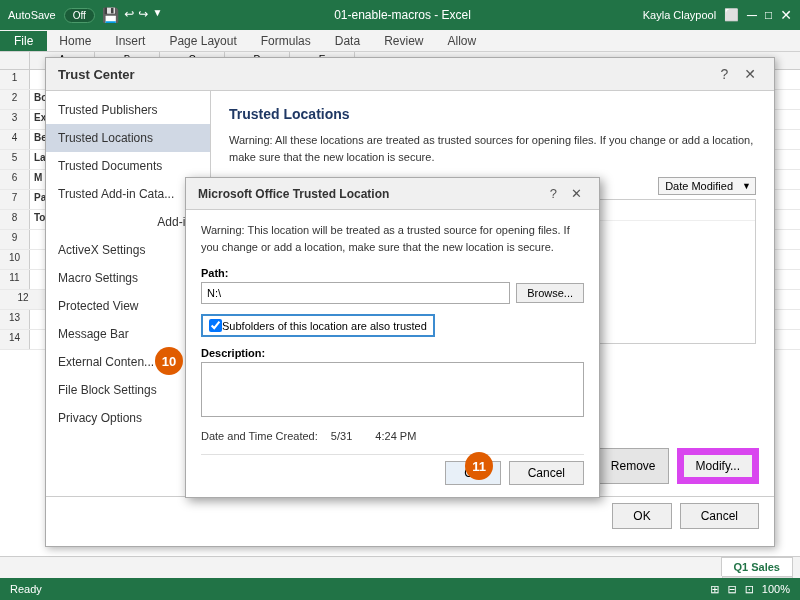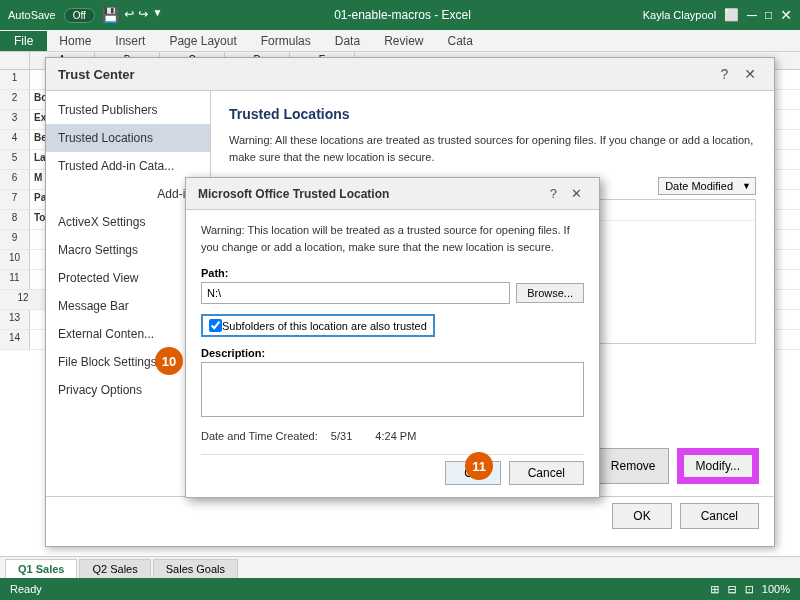--- a/index.html
+++ b/index.html
@@ -32,21 +32,21 @@
 </div>
 
 <div style="background:#f3f3f3; border-bottom:1px solid #d0d0d0; height:22px; display:flex; align-items:center; padding:0 0;">
   <div style="padding:3px 14px; font-size:12px; color:white; background:#217346; cursor:pointer;">File</div>
   <div style="padding:3px 12px; font-size:12px; color:#444; cursor:pointer;">Home</div>
   <div style="padding:3px 12px; font-size:12px; color:#444; cursor:pointer;">Insert</div>
   <div style="padding:3px 12px; font-size:12px; color:#444; cursor:pointer;">Page Layout</div>
   <div style="padding:3px 12px; font-size:12px; color:#444; cursor:pointer;">Formulas</div>
   <div style="padding:3px 12px; font-size:12px; color:#444; cursor:pointer;">Data</div>
   <div style="padding:3px 12px; font-size:12px; color:#444; cursor:pointer;">Review</div>
-  <div style="padding:3px 12px; font-size:12px; color:#444; cursor:pointer;">Cata</div>
+  <div style="padding:3px 12px; font-size:12px; color:#444; cursor:pointer;">Allow</div>
 </div>
 
 <div style="position:relative; width:800px; height:548px; overflow:hidden;">
 
   <div style="position:absolute; top:0; left:0; right:0; bottom:44px; background:white; z-index:1;">
     <div style="display:flex; height:18px; background:#f3f3f3; border-bottom:1px solid #ccc;">
       <div style="width:30px; border-right:1px solid #ccc;"></div>
       <div style="width:65px; border-right:1px solid #ccc; font-size:10px; text-align:center; padding:2px;">A</div>
       <div style="width:65px; border-right:1px solid #ccc; font-size:10px; text-align:center; padding:2px;">B</div>
       <div style="width:65px; border-right:1px solid #ccc; font-size:10px; text-align:center; padding:2px;">C</div>
@@ -162,21 +162,21 @@
           <div style="width: 30px; border-right: 1px solid rgb(204, 204, 204); font-size: 10px; color: rgb(51, 51, 51); text-align: center; padding: 2px; background: rgb(243, 243, 243);">14</div>
           <div style="width: 65px; border-right: 1px solid rgb(232, 232, 232); font-size: 10px; padding: 2px 4px; font-weight: 600; color: rgb(51, 51, 51);"></div>
           <div style="width: 65px; border-right: 1px solid rgb(232, 232, 232); font-size: 10px; padding: 2px 4px; font-weight: 600; color: rgb(51, 51, 51);"></div>
           <div style="width: 65px; border-right: 1px solid rgb(232, 232, 232); font-size: 10px; padding: 2px 4px; font-weight: 600; color: rgb(51, 51, 51);"></div>
           <div style="width: 65px; border-right: 1px solid rgb(232, 232, 232); font-size: 10px; padding: 2px 4px; font-weight: 600; color: rgb(51, 51, 51);"></div>
           <div style="width: 65px; border-right: 1px solid rgb(232, 232, 232); font-size: 10px; padding: 2px 4px; font-weight: 600; color: rgb(51, 51, 51);"></div>
         </div>
       </div>
   </div>
 
-  <div style="position:absolute; bottom:22px; left:0; right:0; height:22px; background:#f3f3f3; border-top:1px solid #ccc; display:flex; align-items:flex-end; padding:0 5px; z-index:5;">
+  <div style="position:absolute; bottom:22px; left:0; right:0; height:22px; background:#f3f3f3; border-top:1px solid #ccc; display:flex; align-items:flex-end; padding:0 5px; z-index:5;flex-direction:column;">
     <div style="padding:3px 12px; border:1px solid #ccc; border-bottom:none; background:white; font-size:11px; cursor:pointer; margin-right:2px; color:#217346; font-weight:600;">Q1 Sales</div>
     <div style="padding:3px 12px; border:1px solid #ccc; border-bottom:none; background:#e0e0e0; font-size:11px; cursor:pointer; margin-right:2px;">Q2 Sales</div>
     <div style="padding:3px 12px; border:1px solid #ccc; border-bottom:none; background:#e0e0e0; font-size:11px; cursor:pointer; margin-right:2px;">Sales Goals</div>
   </div>
 
   <div style="position:absolute; bottom:0; left:0; right:0; height:22px; background:#217346; display:flex; align-items:center; justify-content:space-between; padding:0 10px; color:white; font-size:11px; z-index:5;">
     <span>Ready</span>
     <div style="display:flex; align-items:center; gap:8px;">
       <span style="cursor:pointer;">⊞</span>
       <span style="cursor:pointer;">⊟</span>
@@ -193,20 +193,21 @@
         <button style="background:transparent; border:none; font-size:14px; cursor:pointer; color:#555; padding:1px 6px;">?</button>
         <button style="background:transparent; border:none; font-size:14px; cursor:pointer; color:#555; padding:1px 6px;">✕</button>
       </div>
     </div>
 
     <div style="display:flex; height:405px;">
 
       <div style="width:165px; border-right:1px solid #ccc; padding:5px 0; overflow-y:auto;">
         <div style="padding:7px 12px; cursor:pointer; font-size:12px; color:#333;">Trusted Publishers</div>
         <div style="padding:7px 12px; cursor:pointer; font-size:12px; color:#333; background:#d0d8e4;">Trusted Locations</div>
+        <div style="padding:7px 12px; cursor:pointer; font-size:12px; color:#333;">Trusted Documents</div>
         <div style="padding:7px 12px; cursor:pointer; font-size:12px; color:#333;">Trusted Add-in Cata...</div>
         <div style="padding:7px 12px; cursor:pointer; font-size:12px; color:#333;text-align:right;">Add-ins</div>
         <div style="padding:7px 12px; cursor:pointer; font-size:12px; color:#333;">ActiveX Settings</div>
         <div style="padding:7px 12px; cursor:pointer; font-size:12px; color:#333;">Macro Settings</div>
         <div style="padding:7px 12px; cursor:pointer; font-size:12px; color:#333;">Protected View</div>
         <div style="padding:7px 12px; cursor:pointer; font-size:12px; color:#333;">Message Bar</div>
         <div style="padding:7px 12px; cursor:pointer; font-size:12px; color:#333;">External Conten...</div>
         <div style="padding:7px 12px; cursor:pointer; font-size:12px; color:#333;">File Block Settings</div>
         <div style="padding:7px 12px; cursor:pointer; font-size:12px; color:#333;">Privacy Options</div>
       </div>

